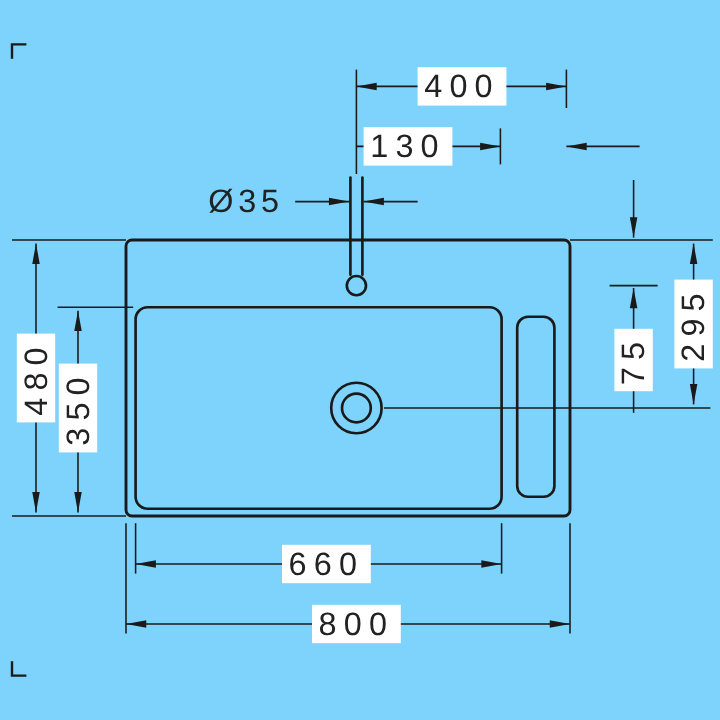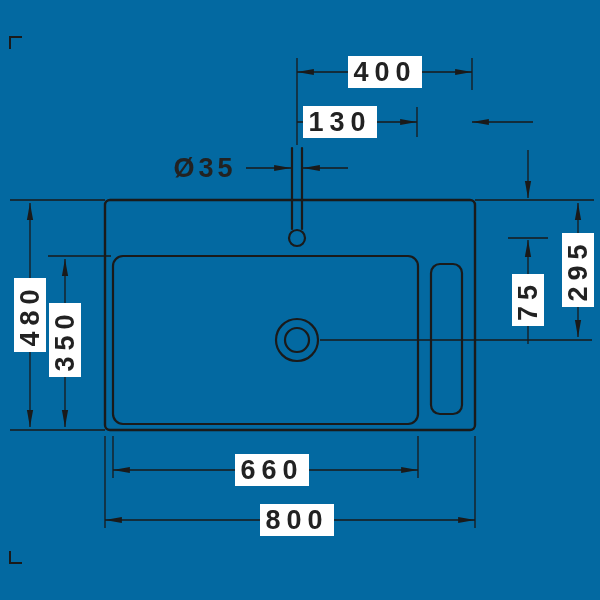--- a/index.html
+++ b/index.html
@@ -1,16 +1,16 @@
 <!DOCTYPE html>
 <html><head>
 <meta charset="utf-8">
 <style>
   html,body{margin:0;padding:0;background:#ffffff;}
-  #canvas{width:600px;height:600px;background:#0369a1;position:relative;overflow:hidden;font-weight:bold;}
+  #canvas{width:600px;height:600px;background:#7dd3fc;position:relative;overflow:hidden;}
   .ln{stroke:#1a1a1a;stroke-width:1.3;fill:none;}
   .main{stroke:#1a1a1a;stroke-width:2.2;fill:none;stroke-linejoin:round;stroke-linecap:round;}
   .outer{stroke-width:2.4;}
   .mark{stroke:#1a1a1a;stroke-width:2;fill:none;stroke-linejoin:miter;}
   .tbg{fill:#ffffff;stroke:none;}
   text.dim{font-family:"Liberation Sans",sans-serif;font-size:27px;letter-spacing:6px;fill:#222222;text-anchor:middle;dominant-baseline:central;}
   text.dia{letter-spacing:4px;}
   .ah{fill:#1a1a1a;stroke:none;}
 </style>
 </head>

